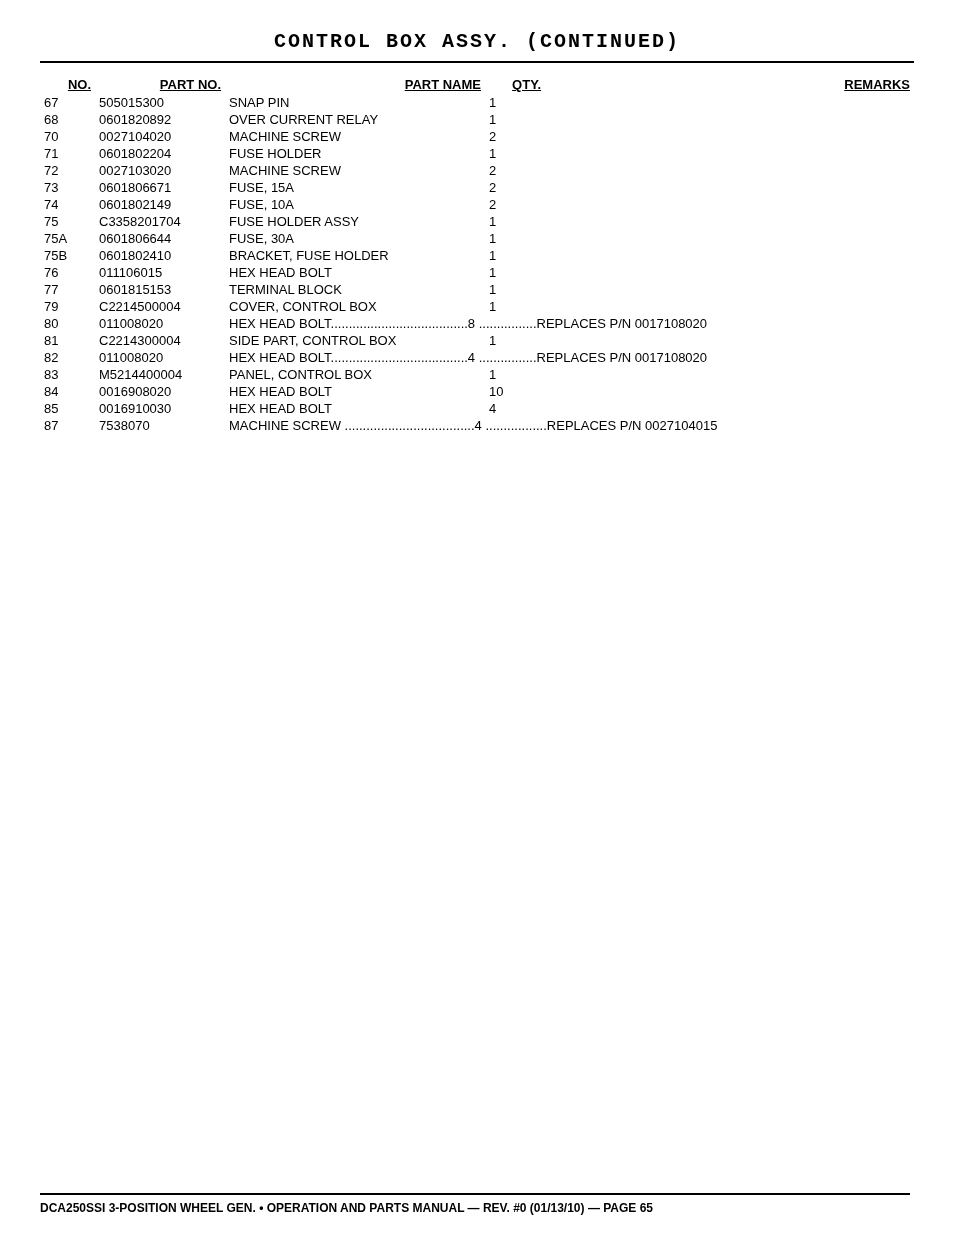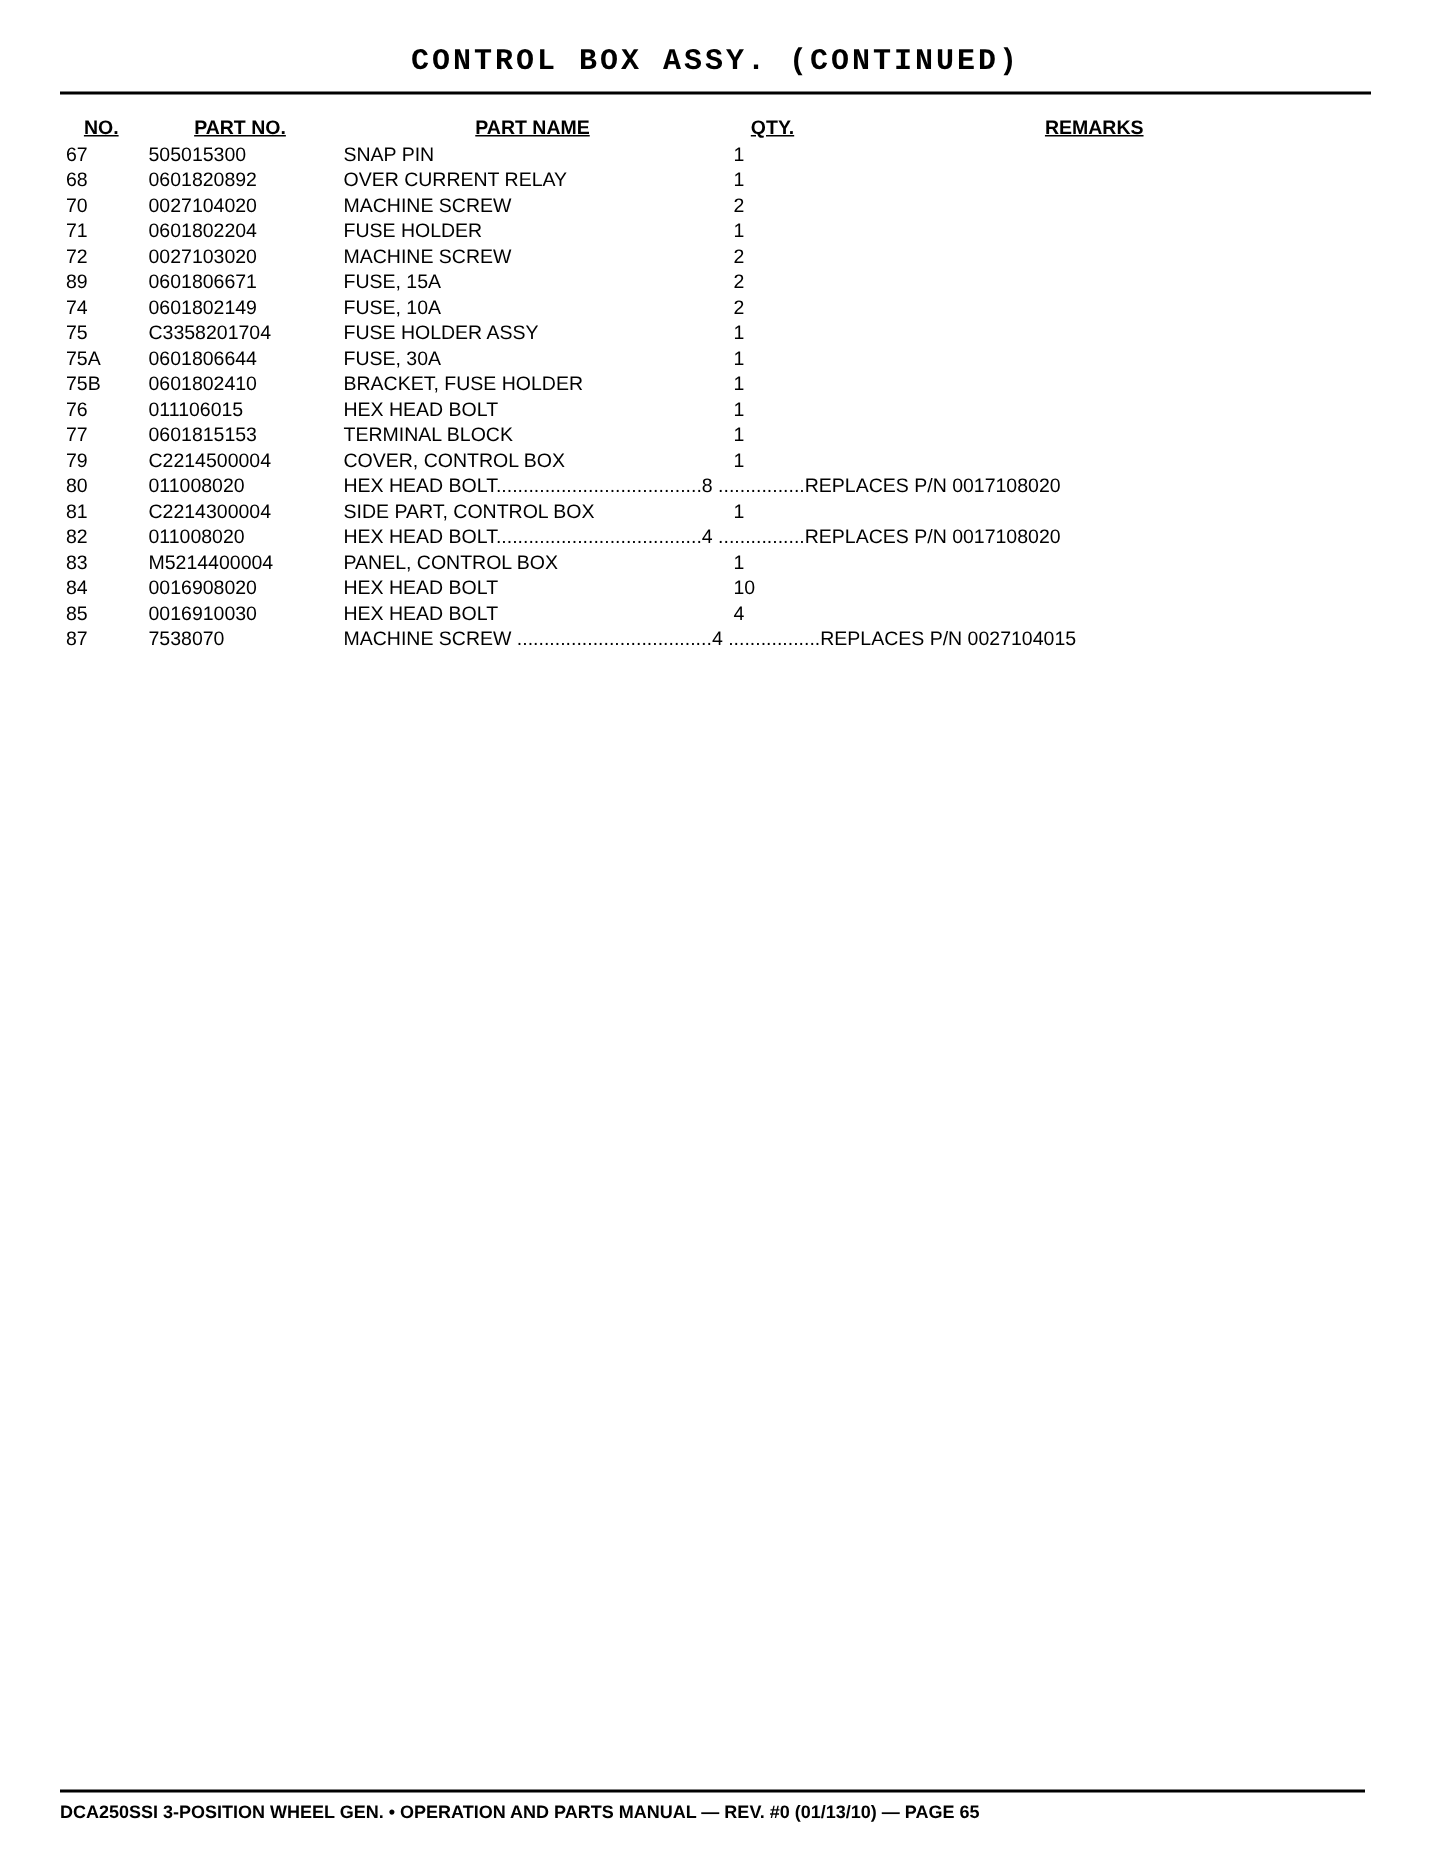--- a/index.html
+++ b/index.html
@@ -31,21 +31,21 @@
       border-bottom: 2px solid #000;
       margin-bottom: 12px;
     }
 
     .parts-table {
       width: 100%;
       border-collapse: collapse;
     }
 
     .parts-table thead tr th {
-      text-align: center;
+      text-align: right;
       font-weight: bold;
       text-decoration: underline;
       padding: 2px 4px;
       font-size: 13px;
       border-bottom: none;
     }
 
     .parts-table thead tr th.col-no {
       width: 55px;
     }
@@ -142,21 +142,21 @@
         <td class="col-remarks"></td>
       </tr>
       <tr>
         <td class="col-no">72</td>
         <td class="col-part">0027103020</td>
         <td class="col-name">MACHINE SCREW</td>
         <td class="col-qty">2</td>
         <td class="col-remarks"></td>
       </tr>
       <tr>
-        <td class="col-no">89</td>
+        <td class="col-no">73</td>
         <td class="col-part">0601806671</td>
         <td class="col-name">FUSE, 15A</td>
         <td class="col-qty">2</td>
         <td class="col-remarks"></td>
       </tr>
       <tr>
         <td class="col-no">74</td>
         <td class="col-part">0601802149</td>
         <td class="col-name">FUSE, 10A</td>
         <td class="col-qty">2</td>

